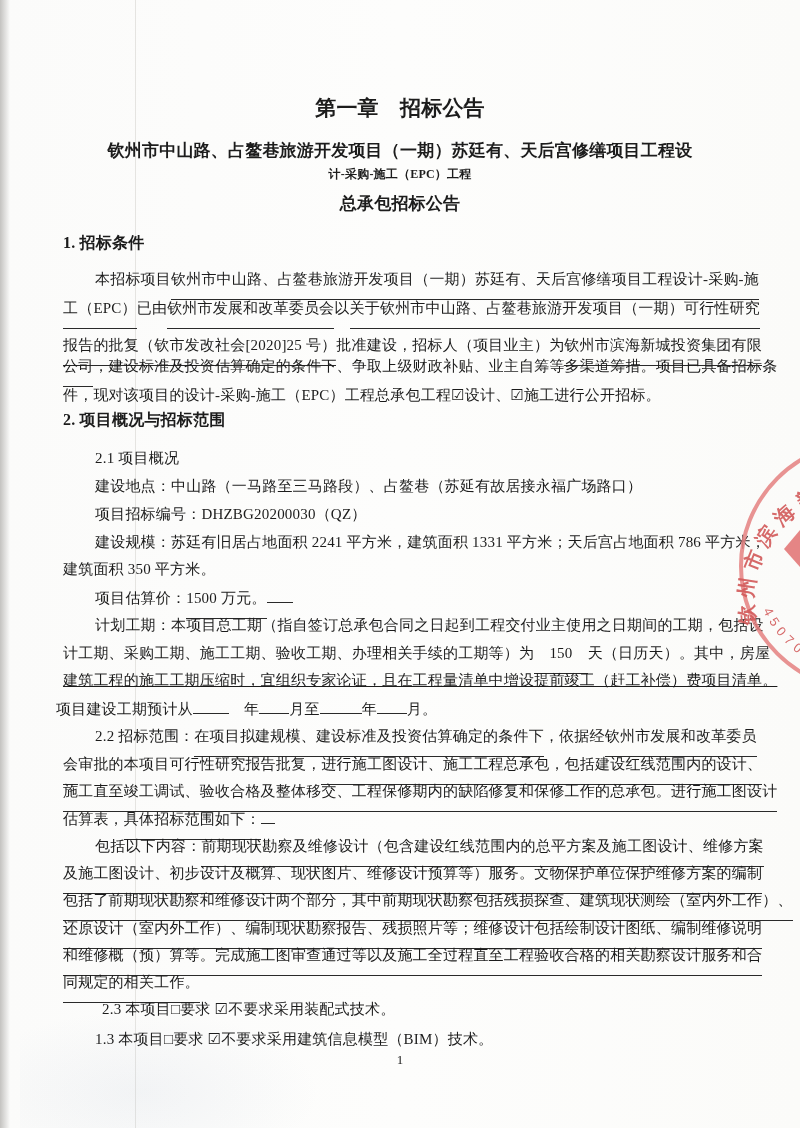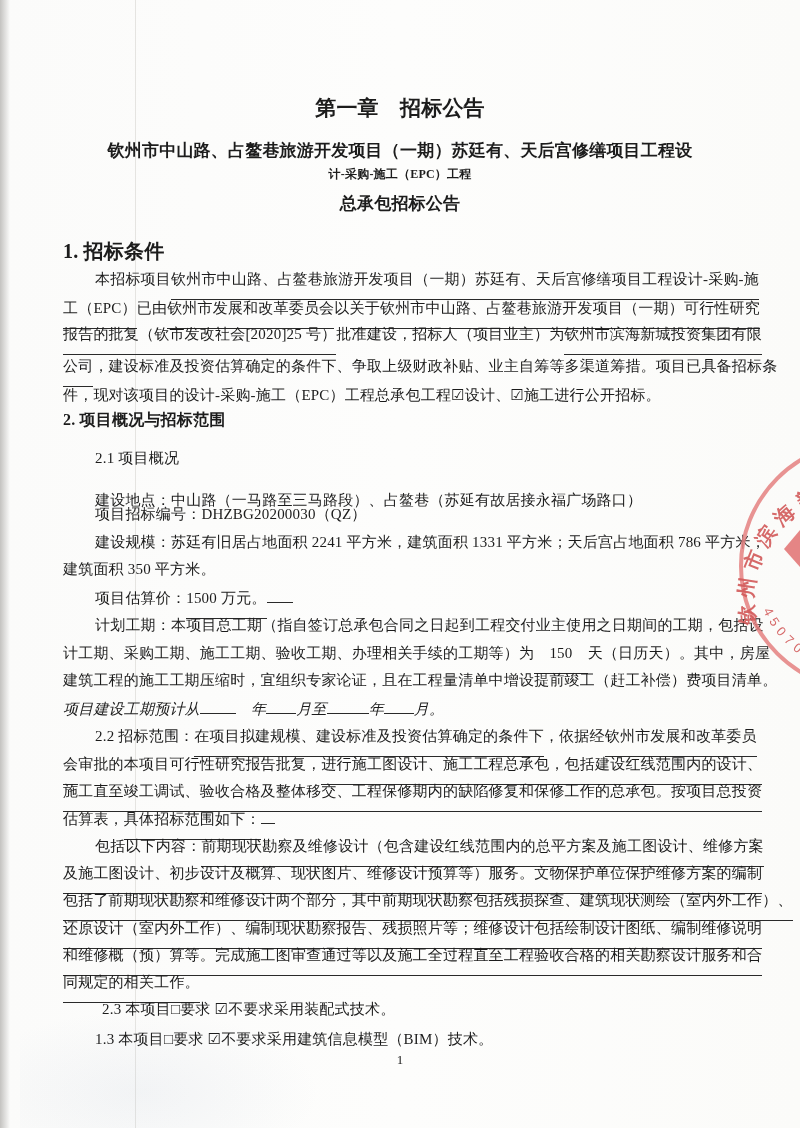--- a/index.html
+++ b/index.html
@@ -51,40 +51,40 @@
 <div class="page">
   <div class="edge-left"></div>
   <div class="scanline"></div>
   <div class="smudge"></div>
 
   <div>
       <div class="line bold center" style="top: 95px; font-size: 21px;"><span>第一章　招标公告</span></div>
       <div class="line bold center" style="top: 140px; font-size: 17px;"><span>钦州市中山路、占鳌巷旅游开发项目（一期）苏廷有、天后宫修缮项目工程设</span></div>
       <div class="line bold center" style="top: 167px; font-size: 12px;"><span>计-采购-施工（EPC）工程</span></div>
       <div class="line bold center" style="top: 193px; font-size: 17px;"><span>总承包招标公告</span></div>
-      <div class="line bold" style="top: 239px; left: 63px; font-size: 20px; text-align: center;"><span>1. 招标条件</span></div>
+      <div class="line bold" style="top: 233px; left: 63px; font-size: 16px; text-align: center;"><span>1. 招标条件</span></div>
       <div class="line" style="top: 270px; left: 95px;"><span>本招标项目</span><span class="u">钦州市中山路、占鳌巷旅游开发项目（一期）苏廷有、天后宫修缮项目工程设计-采购-施</span></div>
       <div class="line" style="top: 299px; left: 63px;"><span class="u">工（EPC）</span><span>已由</span><span class="u">钦州市发展和改革委员会</span><span>以</span><span class="u">关于钦州市中山路、占鳌巷旅游开发项目（一期）可行性研究</span></div>
-      <div class="line" style="top: 325px; left: 63px;"><span class="u">报告的批复（钦市发改社会[2020]25 号）</span><span>批准建设，招标人（项目业主）为</span><span class="u">钦州市滨海新城投资集团有限</span></div>
+      <div class="line" style="top: 336px; left: 63px;"><span class="u">报告的批复（钦市发改社会[2020]25 号）</span><span>批准建设，招标人（项目业主）为</span><span class="u">钦州市滨海新城投资集团有限</span></div>
       <div class="line" style="top: 357px; left: 63px;"><span class="u">公司</span><span>，建设标准及投资估算确定的条件下、争取上级财政补贴、业主自筹等多渠道筹措。项目已具备招标条</span></div>
       <div class="line" style="top: 386px; left: 63px;"><span>件，现对该项目的设计-采购-施工（EPC）工程总承包工程☑设计、☑施工进行公开招标。</span></div>
       <div class="line bold" style="top: 410px; left: 63px; font-size: 16px;"><span>2. 项目概况与招标范围</span></div>
       <div class="line" style="top: 449px; left: 95px;"><span>2.1 项目概况</span></div>
-      <div class="line" style="top: 491px; left: 95px;"><span>建设地点：中山路（一马路至三马路段）、占鳌巷（苏延有故居接永福广场路口）</span></div>
+      <div class="line" style="top: 477px; left: 95px;"><span>建设地点：中山路（一马路至三马路段）、占鳌巷（苏延有故居接永福广场路口）</span></div>
       <div class="line" style="top: 505px; left: 95px;"><span>项目招标编号：DHZBG20200030（QZ）</span></div>
       <div class="line" style="top: 533px; left: 95px;"><span>建设规模：苏廷有旧居占地面积 2241 平方米，建筑面积 1331 平方米；天后宫占地面积 786 平方米，</span></div>
       <div class="line" style="top: 560px; left: 63px;"><span>建筑面积 350 平方米。</span></div>
       <div class="line" style="top: 588px; left: 95px;"><span>项目估算价：</span><span class="u">1500 万元。</span><span class="blank" style="width: 26px;"></span></div>
       <div class="line" style="top: 616px; left: 95px;"><span>计划工期：本项目总工期（指自签订总承包合同之日起到工程交付业主使用之日期间的工期，包括设</span></div>
       <div class="line" style="top: 644px; left: 63px;"><span>计工期、采购工期、施工工期、验收工期、办理相关手续的工期等）为</span><span class="u">　150　</span><span>天（日历天）。其中，房屋</span></div>
-      <div class="line" style="top: 671px; left: 63px;"><span>建筑工程的施工工期压缩时，宜组织专家论证，且在工程量清单中增设提前竣工（赶工补偿）费项目清单。</span></div>
-      <div class="line" style="top: 699px; left: 63px; font-style: italic;"><span>项目建设工期预计从</span><span class="blank" style="width: 36px;"></span><span>　年</span><span class="blank" style="width: 30px;"></span><span>月至</span><span class="blank" style="width: 42px;"></span><span>年</span><span class="blank" style="width: 30px;"></span><span>月。</span></div>
+      <div class="line" style="top: 671px; left: 63px; text-decoration: underline;"><span>建筑工程的施工工期压缩时，宜组织专家论证，且在工程量清单中增设提前竣工（赶工补偿）费项目清单。</span></div>
+      <div class="line" style="top: 699px; left: 56px;"><span>项目建设工期预计从</span><span class="blank" style="width: 36px;"></span><span>　年</span><span class="blank" style="width: 30px;"></span><span>月至</span><span class="blank" style="width: 42px;"></span><span>年</span><span class="blank" style="width: 30px;"></span><span>月。</span></div>
       <div class="line" style="top: 727px; left: 95px;"><span>2.2 招标范围：</span><span class="u">在项目拟建规模、建设标准及投资估算确定的条件下</span><span>，依据经</span><span class="u">钦州市发展和改革委员</span></div>
       <div class="line" style="top: 755px; left: 63px;"><span class="u">会</span><span>审批的本项目可行性研究报告批复，</span><span class="u">进行施工图设计、施工工程总承包，包括建设红线范围内的设计、</span></div>
-      <div class="line" style="top: 782px; left: 63px;"><span class="u">施工直至竣工调试、验收合格及整体移交、工程保修期内的缺陷修复和保修工作的总承包。</span><span class="u">按项目总投资</span></div>
+      <div class="line" style="top: 782px; left: 63px;"><span class="u">施工直至竣工调试、验收合格及整体移交、工程保修期内的缺陷修复和保修工作的总承包。</span><span class="u">进行施工图设计</span></div>
       <div class="line" style="top: 809px; left: 63px;"><span>估算表，</span><span class="u">具体招标范围如下：</span><span class="blank" style="width: 14px;"></span></div>
       <div class="line" style="top: 837px; left: 95px;"><span>包括以下内容：</span><span class="u">前期现状勘察及维修设计（包含建设红线范围内的总平方案及施工图设计、维修方案</span></div>
       <div class="line" style="top: 864px; left: 63px;"><span class="u">及施工图设计、初步设计及概算、现状图片、维修设计预算等）服务。文物保护单位保护维修方案的编制</span></div>
       <div class="line" style="top: 891px; left: 63px;"><span class="u">包括了前期现状勘察和维修设计两个部分，其中前期现状勘察包括残损探查、建筑现状测绘（室内外工作）、</span></div>
       <div class="line" style="top: 919px; left: 63px;"><span class="u">还原设计（室内外工作）、编制现状勘察报告、残损照片等；维修设计包括绘制设计图纸、编制维修说明</span></div>
       <div class="line" style="top: 946px; left: 63px;"><span class="u">和维修概（预）算等。完成施工图审查通过等以及施工全过程直至工程验收合格的相关勘察设计服务和合</span></div>
       <div class="line" style="top: 973px; left: 63px;"><span class="u">同规定的相关工作。</span></div>
       <div class="line" style="top: 1000px; left: 102px;"><span>2.3 本项目□要求  ☑不要求采用装配式技术。</span></div>
       <div class="line" style="top: 1030px; left: 95px;"><span>1.3 本项目□要求  ☑不要求采用建筑信息模型（BIM）技术。</span></div>
     </div>

